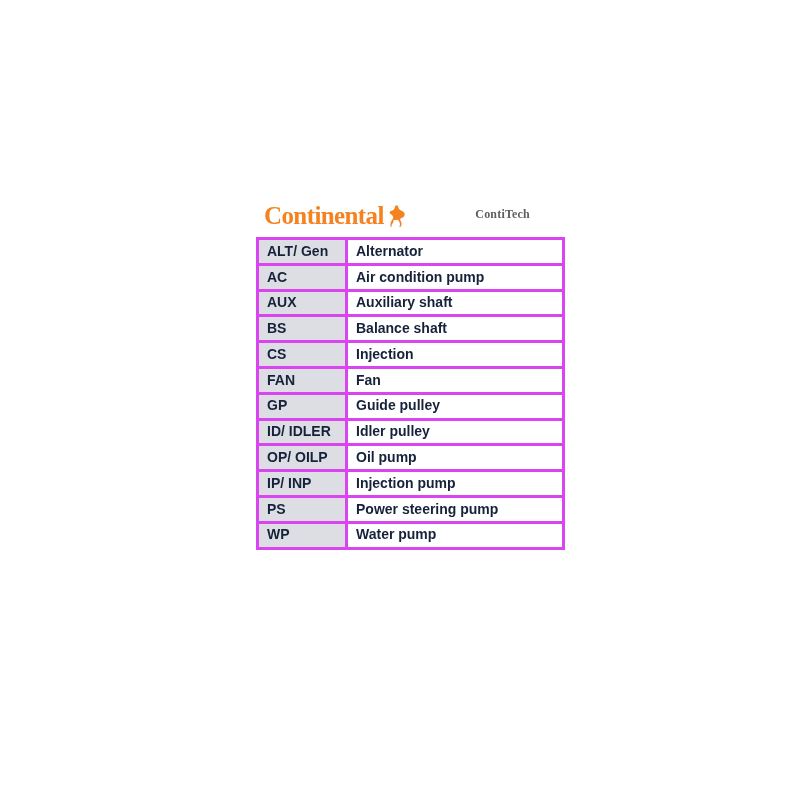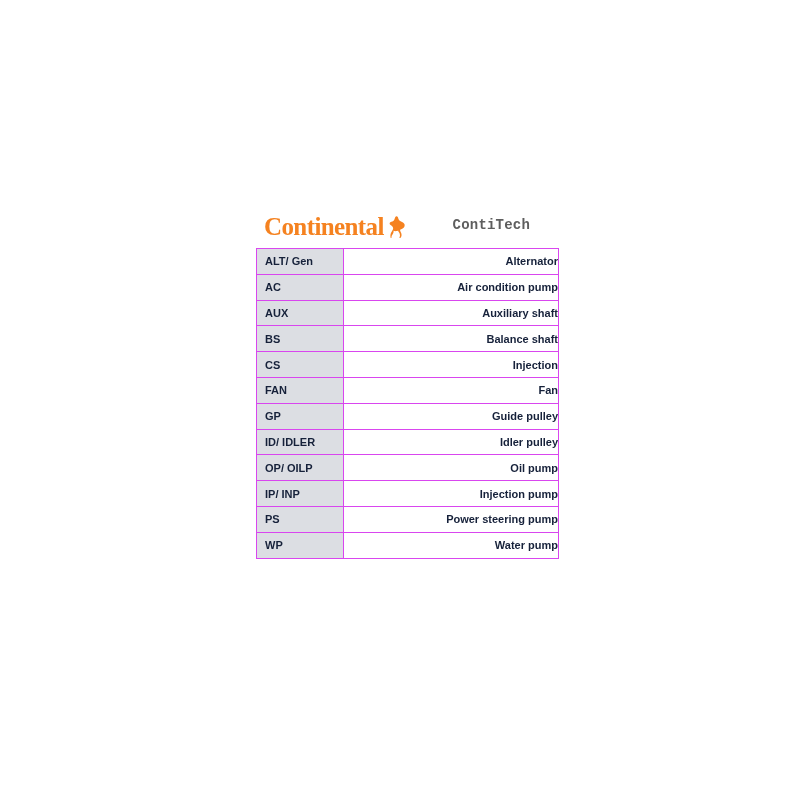--- a/index.html
+++ b/index.html
@@ -16,21 +16,21 @@
     width: 800px;
     height: 800px;
     background: #ffffff;
     overflow: hidden;
   }
 
   
   #legend-card {
     position: absolute;
     left: 256px;
-    top: 204px;
+    top: 193px;
     width: 284px;
     background: #ffffff;
   }
 
   
   .brand-header {
     position: relative;
     height: 44px;
     display: flex;
     align-items: center;
@@ -57,60 +57,59 @@
   .brand-horse {
     position: relative;
     width: 19px;
     height: 22px;
     margin-left: 1px;
     margin-bottom: 1px;
   }
   .brand-horse svg { display: block; }
 
   .brand-sub {
-    font-family: Liberation Mono, monospace;
-    font-size: 14px;
+    font-family: Liberation Serif, serif;
+    font-size: 12px;
     font-weight: bold;
     color: #5e5e5e;
     letter-spacing: 0.2px;
     padding-bottom: 2px;
   }
 
   
   table.legend-table {
     border-collapse: collapse;
     width: 284px;
     table-layout: fixed;
   }
 
   table.legend-table tr {
     height: 25.8px;
   }
 
   table.legend-table td {
-    border: 1px solid #d946ef;
-    font-size: 11px;
+    border: 3px solid #d946ef;
+    font-size: 14px;
     font-weight: bold;
     color: #16213a;
     padding: 0 0 0 8px;
     vertical-align: middle;
     line-height: 1.1;
     white-space: nowrap;
     overflow: hidden;
   }
 
   td.abbr-cell {
     width: 78px;
     background: #dcdee3;
   }
 
   td.name-cell {
     width: 206px;
     background: #ffffff;
-    text-align: right;
   }
 </style>
 </head>
 <body>
 
 <div id="page">
 
   <div id="legend-card">
 
     <div class="brand-header">

